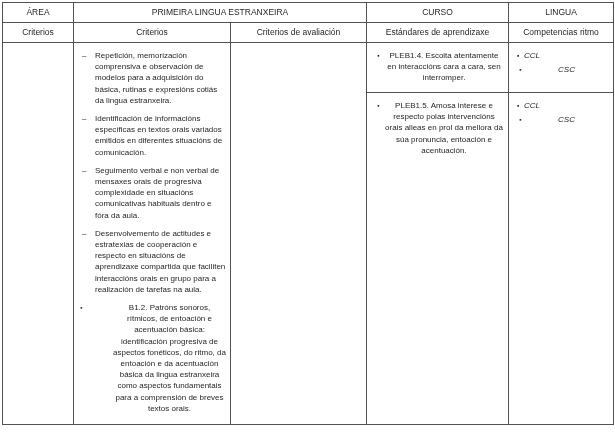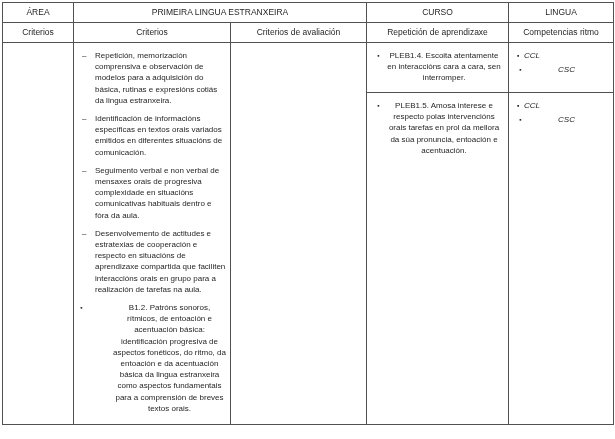--- a/index.html
+++ b/index.html
@@ -74,21 +74,21 @@
         <tr>
       <td class="hdr">ÁREA</td>
       <td class="hdr" colspan="2">PRIMEIRA LINGUA ESTRANXEIRA</td>
       <td class="hdr">CURSO</td>
       <td class="hdr">LINGUA</td>
     </tr>
     <tr>
       <td class="hdr">Criterios</td>
       <td class="hdr">Criterios</td>
       <td class="hdr">Criterios de avaliación</td>
-      <td class="hdr">Repetición de aprendizaxe</td>
+      <td class="hdr">Estándares de aprendizaxe</td>
       <td class="hdr">Competencias ritmo</td>
     </tr>
     <tr class="body-row-1">
       <td class="cell" rowspan="2"></td>
       <td class="cell" rowspan="2">
         <div class="contidos-list">
               <div class="item dash">
                 <span class="bullet">–</span>
                 <span class="txt">Repetición, memorización comprensiva e observación de modelos para a adquisición do básica, rutinas e expresións cotiás da lingua estranxeira.</span>
               </div>
@@ -127,21 +127,21 @@
                 <span class="bullet sq">▪</span>
                 <span class="txt">CSC</span>
               </div>
             </div>
       </td>
     </tr>
     <tr>
       <td class="est-cell">
         <div class="item square">
           <span class="bullet sq">▪</span>
-          <span class="txt">PLEB1.5. Amosa interese e respecto polas intervencións orais tarefas en prol da mellora da súa pronuncia, entoación e acentuación.</span>
+          <span class="txt">PLEB1.5. Amosa interese e respecto polas intervencións orais alleas en prol da mellora da súa pronuncia, entoación e acentuación.</span>
         </div>
       </td>
       <td class="comp-cell">
         <div class="comp-list">
               <div class="item square">
                 <span class="bullet sq">▪</span>
                 <span class="txt">CCL</span>
               </div>
               <div class="item square">
                 <span class="bullet sq">▪</span>

